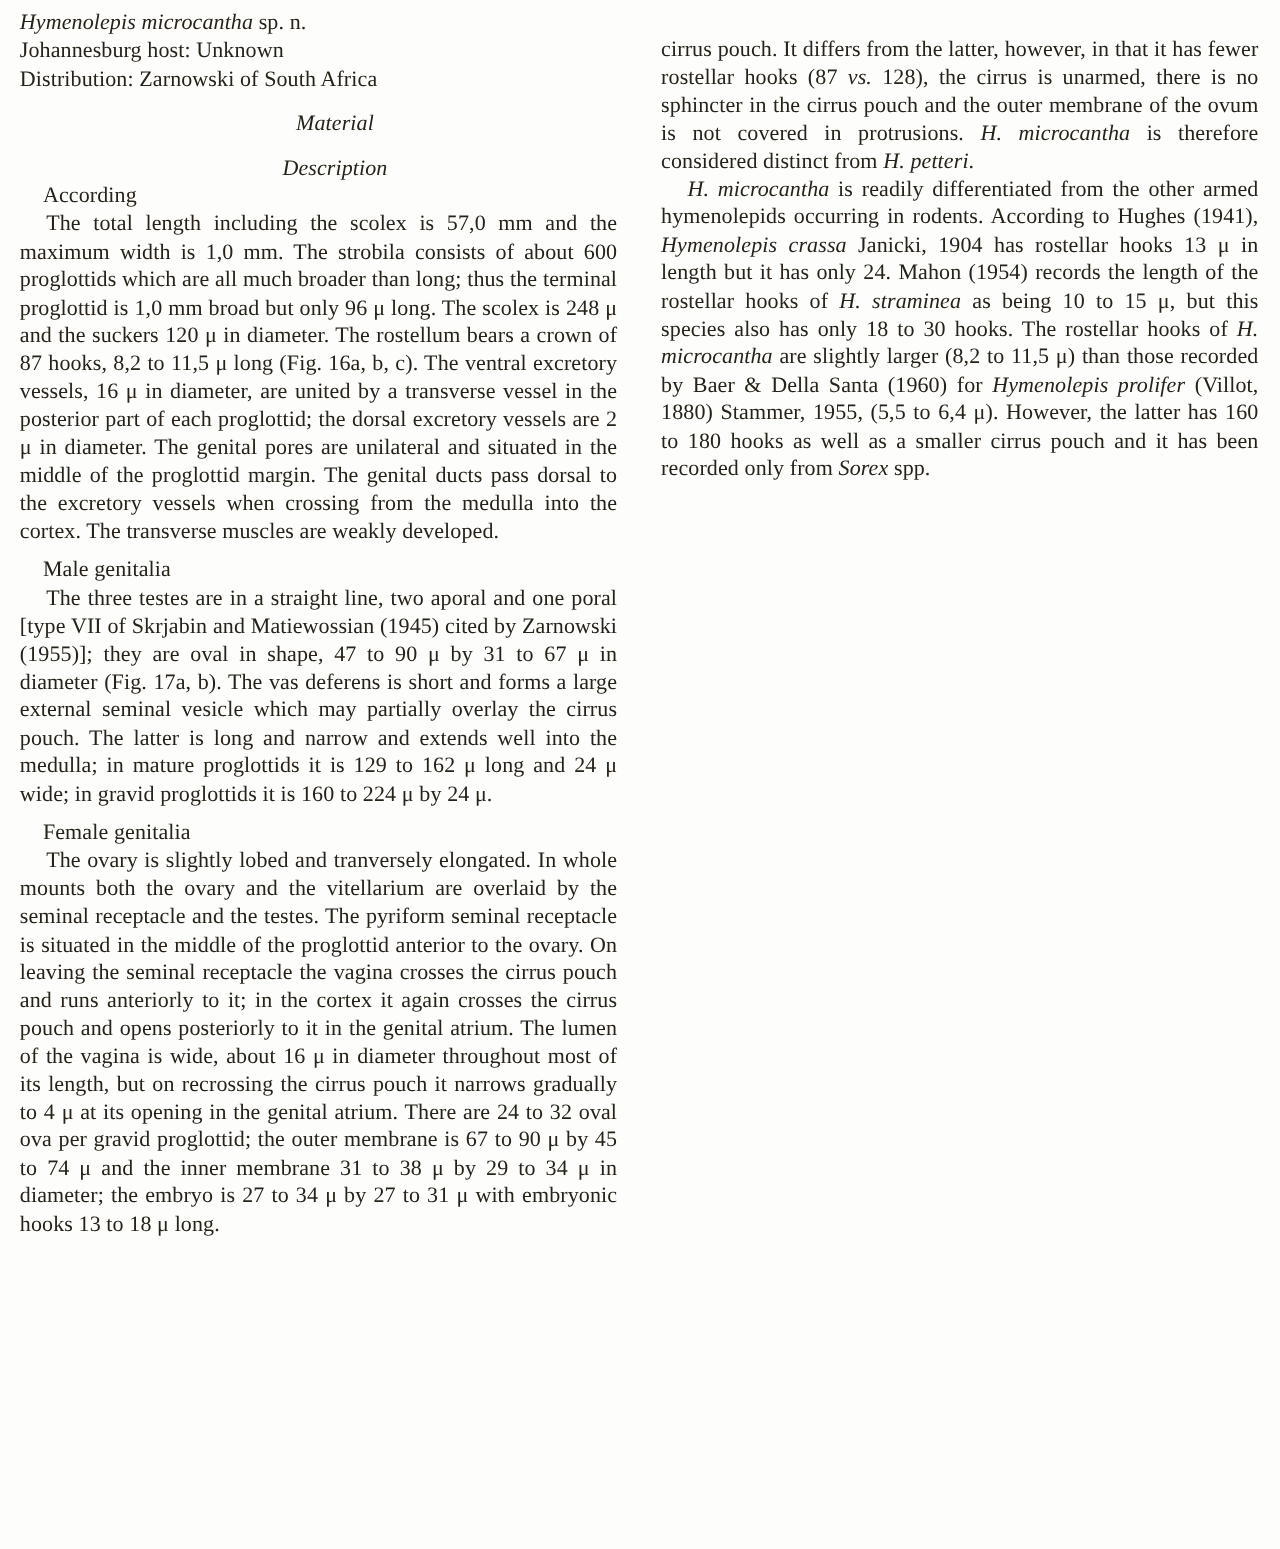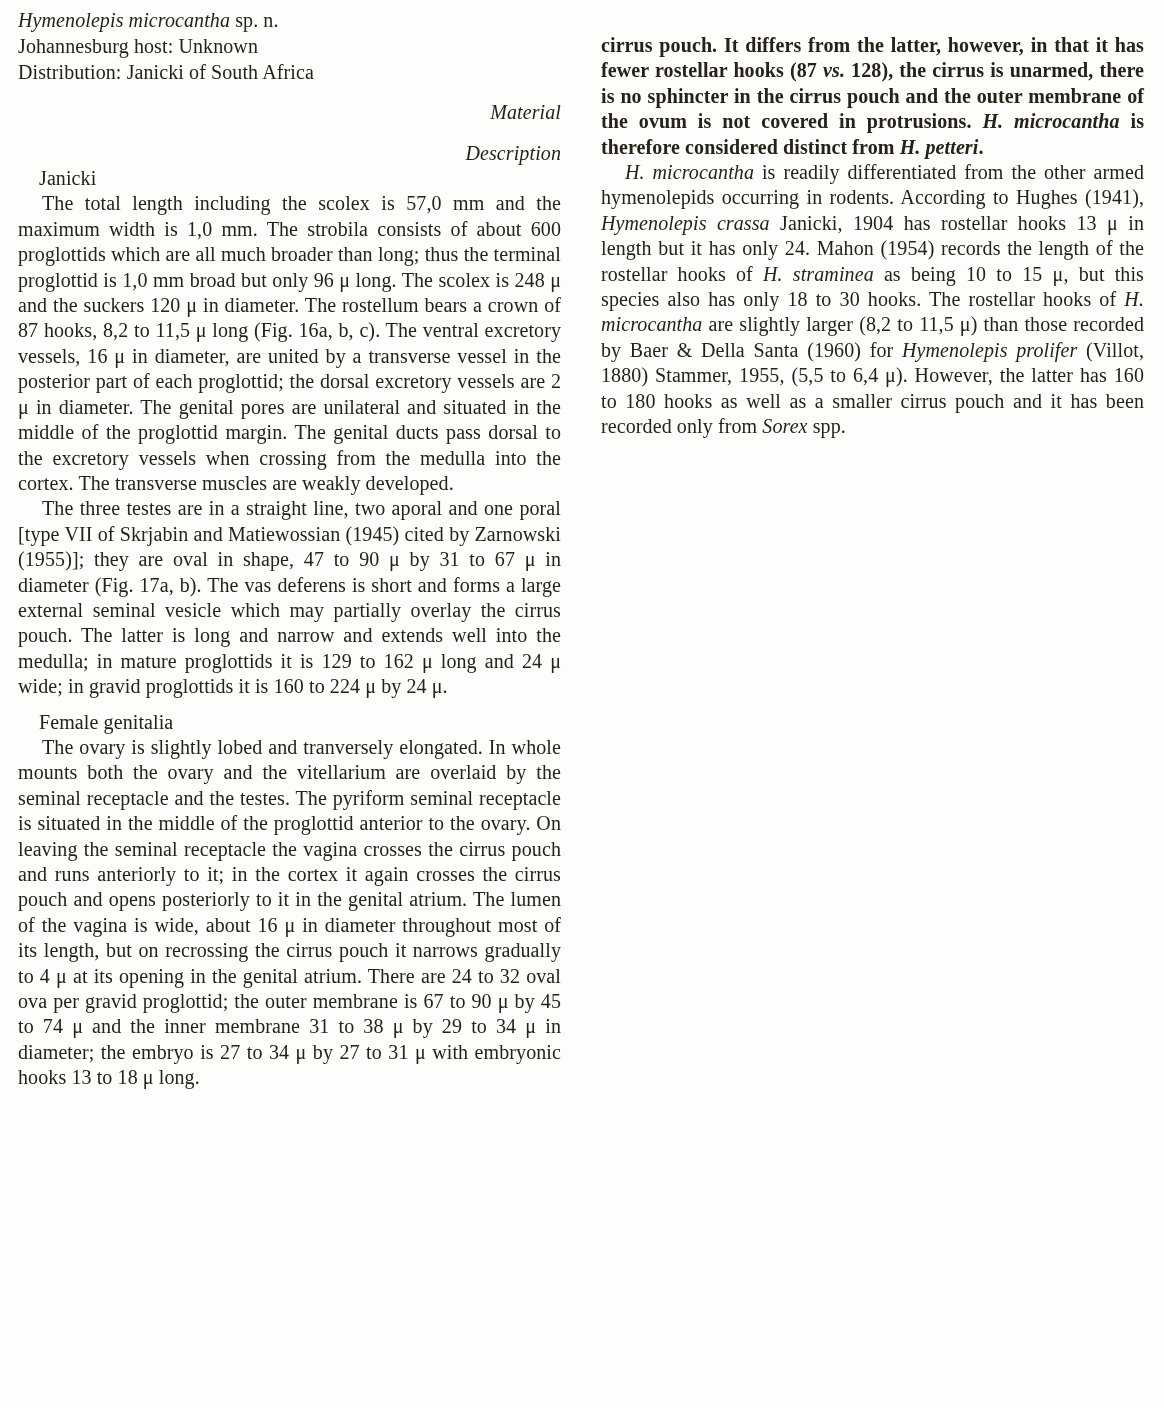--- a/index.html
+++ b/index.html
@@ -33,43 +33,44 @@
   .col-right {
     padding-top: 25px;
   }
   .it { font-style: italic; }
   .block { margin: 0; }
   .species-heading { margin-bottom: 1px; }
   .taxon-line { text-align: left; }
   .section-heading {
     margin-top: 15px;
     margin-left: 30px;
-    text-align: right;
+    text-align: center;
   }
   .sub-heading {
     margin-top: 10px;
     margin-left: 21px;
     text-align: left;
   }
   .section-heading + .sub-heading { margin-top: 0; }
   .para { text-indent: 24px; }
-  .para-noindent { text-indent: 0; font-weight: bold; }
+  .para-noindent { text-indent: 0; }
 </style>
 </head>
 <body>
 
 <div class="page">
   <div class="col col-left">
       <div class="block species-heading"><span class="it">Hymenolepis microcantha</span><span> sp. n.</span></div>
       <div class="block taxon-line"><span>Johannesburg host: Unknown</span></div>
-      <div class="block taxon-line"><span>Distribution: Janicki of South Africa</span></div>
+      <div class="block taxon-line"><span>Distribution: Zarnowski of South Africa</span></div>
       <div class="block section-heading"><span class="it">Material</span></div>
       <div class="block section-heading"><span class="it">Description</span></div>
-      <div class="block sub-heading"><span>Janicki</span></div>
+      <div class="block sub-heading"><span>According</span></div>
       <div class="block para"><span>The total length including the scolex is 57,0 mm and the maximum width is 1,0 mm. The strobila consists of about 600 proglottids which are all much broader than long; thus the terminal proglottid is 1,0 mm broad but only 96 μ long. The scolex is 248 μ and the suckers 120 μ in diameter. The rostellum bears a crown of 87 hooks, 8,2 to 11,5 μ long (Fig. 16a, b, c). The ventral excretory vessels, 16 μ in diameter, are united by a transverse vessel in the posterior part of each proglottid; the dorsal excretory vessels are 2 μ in diameter. The genital pores are unilateral and situated in the middle of the proglottid margin. The genital ducts pass dorsal to the excretory vessels when crossing from the medulla into the cortex. The transverse muscles are weakly developed.</span></div>
+      <div class="block sub-heading"><span>Male genitalia</span></div>
       <div class="block para"><span>The three testes are in a straight line, two aporal and one poral [type VII of Skrjabin and Matiewossian (1945) cited by Zarnowski (1955)]; they are oval in shape, 47 to 90 μ by 31 to 67 μ in diameter (Fig. 17a, b). The vas deferens is short and forms a large external seminal vesicle which may partially overlay the cirrus pouch. The latter is long and narrow and extends well into the medulla; in mature proglottids it is 129 to 162 μ long and 24 μ wide; in gravid proglottids it is 160 to 224 μ by 24 μ.</span></div>
       <div class="block sub-heading"><span>Female genitalia</span></div>
       <div class="block para"><span>The ovary is slightly lobed and tranversely elongated. In whole mounts both the ovary and the vitellarium are overlaid by the seminal receptacle and the testes. The pyriform seminal receptacle is situated in the middle of the proglottid anterior to the ovary. On leaving the seminal receptacle the vagina crosses the cirrus pouch and runs anteriorly to it; in the cortex it again crosses the cirrus pouch and opens posteriorly to it in the genital atrium. The lumen of the vagina is wide, about 16 μ in diameter throughout most of its length, but on recrossing the cirrus pouch it narrows gradually to 4 μ at its opening in the genital atrium. There are 24 to 32 oval ova per gravid proglottid; the outer membrane is 67 to 90 μ by 45 to 74 μ and the inner membrane 31 to 38 μ by 29 to 34 μ in diameter; the embryo is 27 to 34 μ by 27 to 31 μ with embryonic hooks 13 to 18 μ long.</span></div>
     </div>
   <div class="col col-right">
       <div class="block para-noindent"><span>cirrus pouch. It differs from the latter, however, in that it has fewer rostellar hooks (87 </span><span class="it">vs.</span><span> 128), the cirrus is unarmed, there is no sphincter in the cirrus pouch and the outer membrane of the ovum is not covered in protrusions. </span><span class="it">H. microcantha</span><span> is therefore considered distinct from </span><span class="it">H. petteri</span><span>.</span></div>
       <div class="block para"><span class="it">H. microcantha</span><span> is readily differentiated from the other armed hymenolepids occurring in rodents. According to Hughes (1941), </span><span class="it">Hymenolepis crassa</span><span> Janicki, 1904 has rostellar hooks 13 μ in length but it has only 24. Mahon (1954) records the length of the rostellar hooks of </span><span class="it">H. straminea</span><span> as being 10 to 15 μ, but this species also has only 18 to 30 hooks. The rostellar hooks of </span><span class="it">H. microcantha</span><span> are slightly larger (8,2 to 11,5 μ) than those recorded by Baer &amp; Della Santa (1960) for </span><span class="it">Hymenolepis prolifer</span><span> (Villot, 1880) Stammer, 1955, (5,5 to 6,4 μ). However, the latter has 160 to 180 hooks as well as a smaller cirrus pouch and it has been recorded only from </span><span class="it">Sorex</span><span> spp.</span></div>
     </div>
 </div>
 

